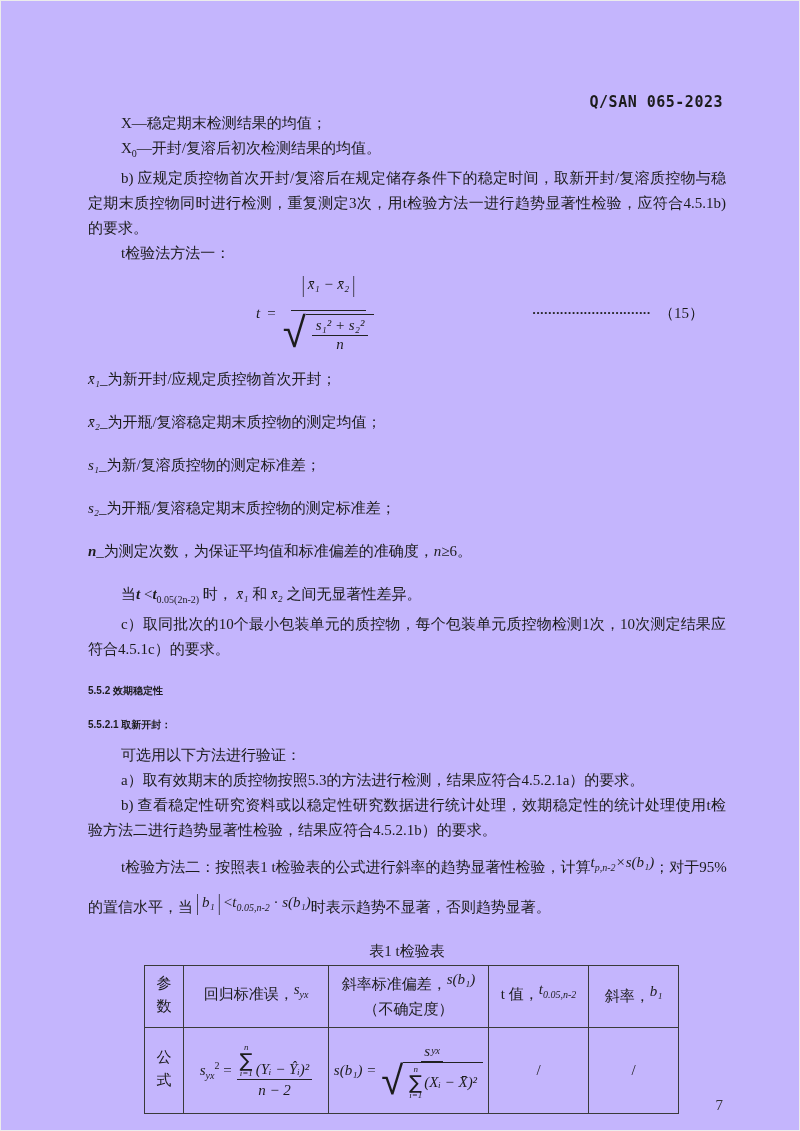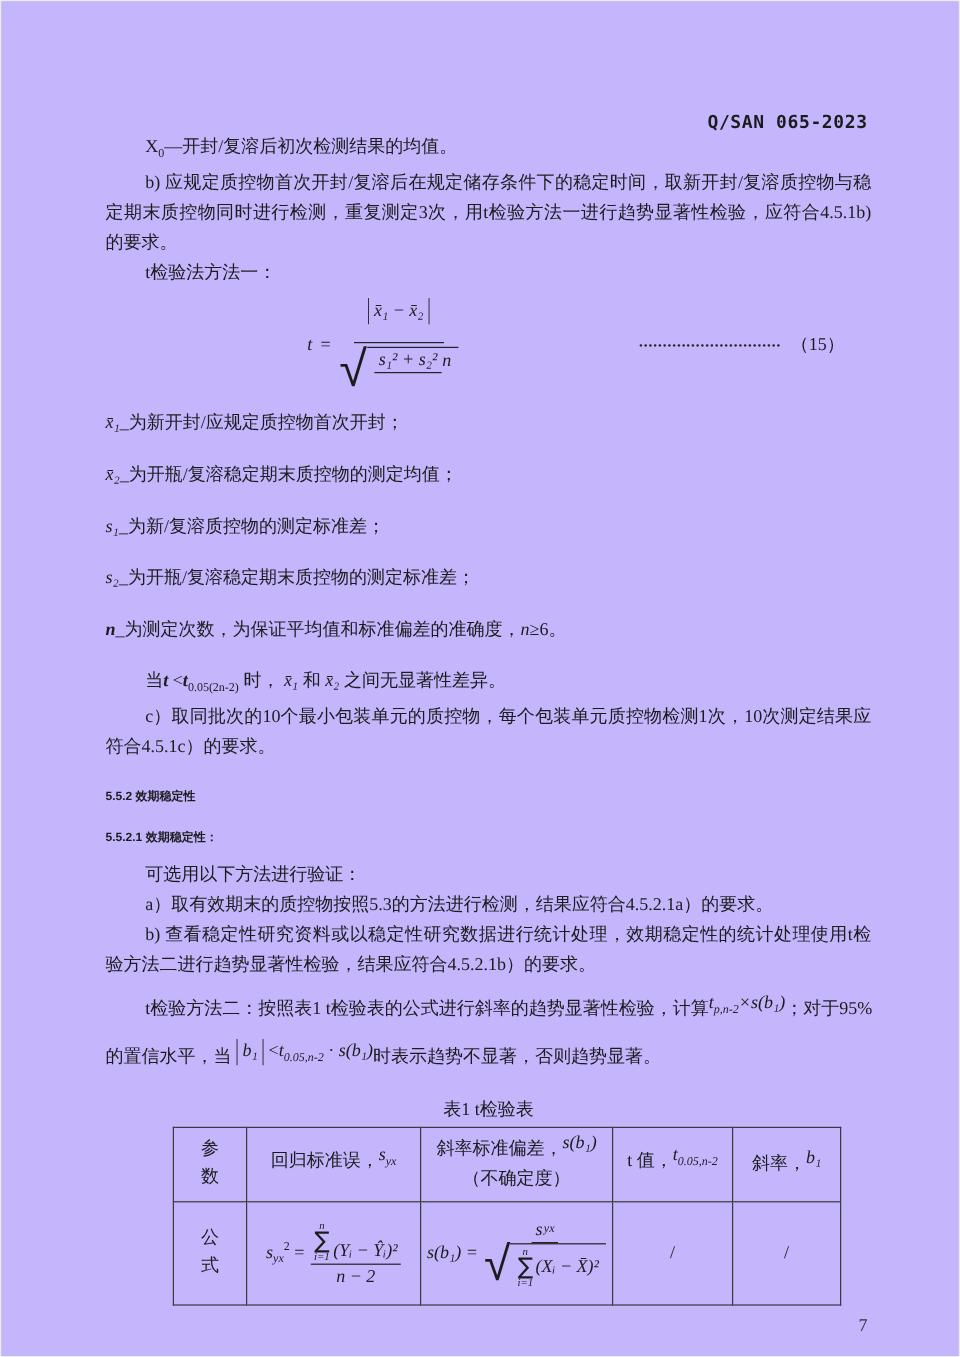--- a/index.html
+++ b/index.html
@@ -26,41 +26,41 @@
 
   
   .f15 { display:flex; align-items:center; margin:8px 0 12px 0; }
   .f15 .eqwrap { display:flex; align-items:center; margin-left:168px; gap:7px; }
   .mfrac { display:inline-flex; flex-direction:column; align-items:center; }
   .mfrac .mnum { border-bottom:1.4px solid #222; padding:0 8px 16px; line-height:20px; }
   .pipe { display:inline-block; transform:scaleY(1.6); padding:0 3px; font-style:normal; }
   .sqrtrow { display:flex; align-items:flex-start; padding-top:3px; }
   .rad { font-family:"DejaVu Sans",sans-serif; font-size:42px; line-height:38px; font-weight:300; }
   .radicand { border-top:1.4px solid #222; padding:2px 6px 0; display:flex; align-items:center; }
-  .ifrac { display:inline-flex; flex-direction:row; align-items:center; line-height:17px; }
+  .ifrac { display:inline-flex; flex-direction:column; align-items:center; line-height:17px; }
   .ifrac .top { border-bottom:1.4px solid #222; padding:0 4px 1px; }
   .f15 .dots { margin-left:auto; font-size:9px; letter-spacing:.8px; color:#222; white-space:nowrap; }
   .f15 .fnum { margin:0 22px 0 8px; }
 
   
   .deflist { margin-top:14px; }
   .defline { margin-bottom:19px; line-height:24px; }
 
   
   .rais { position:relative; top:-5px; }
   .m2line { white-space:nowrap; line-height:34px; }
 
   
   .tbl-title { text-align:center; margin-top:10px; line-height:22px; }
   table.ttest { border-collapse:collapse; margin:3px 0 0 56px; table-layout:fixed; }
   table.ttest td {
     border:1.4px solid #3a3a3a; text-align:center; vertical-align:middle;
     padding:2px 3px; font-size:15px;
   }
-  .c1 { width:61px;font-family:Liberation Mono, monospace; } .c2 { width:145px; } .c3 { width:160px; } .c4 { width:100px; } .c5 { width:90px; }
+  .c1 { width:39px;font-family:Liberation Mono, monospace; } .c2 { width:145px; } .c3 { width:160px; } .c4 { width:100px; } .c5 { width:90px; }
   .rowh { height:62px; } .rowf { height:86px; }
   .stack { display:inline-block; width:17px; overflow-wrap:anywhere; line-break:anywhere; line-height:23px; }
   .mexpr { display:inline-flex; align-items:center; gap:5px; }
   .vfrac { display:inline-flex; flex-direction:column; align-items:center; }
   .vnum { display:flex; align-items:flex-end; border-bottom:1.4px solid #222; padding:0 3px 1px; gap:1px; line-height:18px; }
   .vden { padding-top:1px; line-height:18px; }
   .sum { display:inline-flex; flex-direction:column; align-items:center; line-height:9px; margin-right:2px; }
   .sum .lim { font-size:9px; font-style:italic; line-height:9px; }
   .sum .sg { font-size:19px; line-height:17px; font-style:normal; font-family:"DejaVu Sans",sans-serif; }
   .rad-sm { font-size:40px; line-height:36px; }
@@ -70,20 +70,21 @@
 </style>
 </head>
 <body>
 
 <div class="page">
 
   <div class="hdr-right">Q/SAN 065-2023</div>
 
   <div class="content">
 
+    <p class="ind">X—稳定期末检测结果的均值；</p>
 
     <p class="ind"><span>X</span><sub style="font-style:normal">0</sub><span>—开封/复溶后初次检测结果的均值。</span></p>
 
     <p class="ind">b) 应规定质控物首次开封/复溶后在规定储存条件下的稳定时间，取新开封/复溶质控物与稳定期末质控物同时进行检测，重复测定3次，用t检验方法一进行趋势显著性检验，应符合4.5.1b)的要求。</p>
 
     <p class="ind">t检验法方法一：</p>
 
     <div class="f15">
       <div class="eqwrap">
         <i class="mi">t</i>
@@ -111,21 +112,21 @@
       <div class="defline"><i class="mi">s₁</i><span>_为新/复溶质控物的测定标准差；</span></div>
       <div class="defline"><i class="mi">s₂</i><span>_为开瓶/复溶稳定期末质控物的测定标准差；</span></div>
       <div class="defline"><i class="bi">n</i><span>_为测定次数，为保证平均值和标准偏差的准确度，</span><i class="mi">n</i><span>≥6。</span></div>
     </div>
 
     <p class="ind"><span>当</span><i class="bi">t</i> <span>&lt;</span><i class="bi">t</i><sub style="font-style:normal">0.05(2n-2)</sub> <span>时，</span> <i class="mi">x̄₁</i> <span>和</span> <i class="mi">x̄₂</i> <span>之间无显著性差异。</span></p>
 
     <p class="ind">c）取同批次的10个最小包装单元的质控物，每个包装单元质控物检测1次，10次测定结果应符合4.5.1c）的要求。</p>
 
     <p class="heading" style="margin-top:16px">5.5.2 效期稳定性</p>
-    <p class="heading" style="margin-top:9px">5.5.2.1 效期稳定性：</p>
+    <p class="heading" style="margin-top:9px">5.5.2.1 取新开封：</p>
 
     <p class="ind" style="margin-top:6px">可选用以下方法进行验证：</p>
     <p class="ind">a）取有效期末的质控物按照5.3的方法进行检测，结果应符合4.5.2.1a）的要求。</p>
     <p class="ind">b) 查看稳定性研究资料或以稳定性研究数据进行统计处理，效期稳定性的统计处理使用t检验方法二进行趋势显著性检验，结果应符合4.5.2.1b）的要求。</p>
 
     <div style="margin-top:7px">
       <div class="m2line ind"><span>t检验方法二：按照表1 t检验表的公式进行斜率的趋势显著性检验，计算</span><span class="rais"><i class="mi">t</i><sub>p,n-2</sub><i class="mi">×s(b₁)</i></span><span>；对于95%</span></div>
       <div class="m2line"><span>的置信水平，当</span><span class="rais"><span class="pipe">|</span><i class="mi">b₁</i><span class="pipe">|</span><span>&lt;</span><i class="mi">t</i><sub>0.05,n-2</sub> <span>·</span> <i class="mi">s(b₁)</i></span><span>时表示趋势不显著，否则趋势显著。</span></div>
     </div>
 

